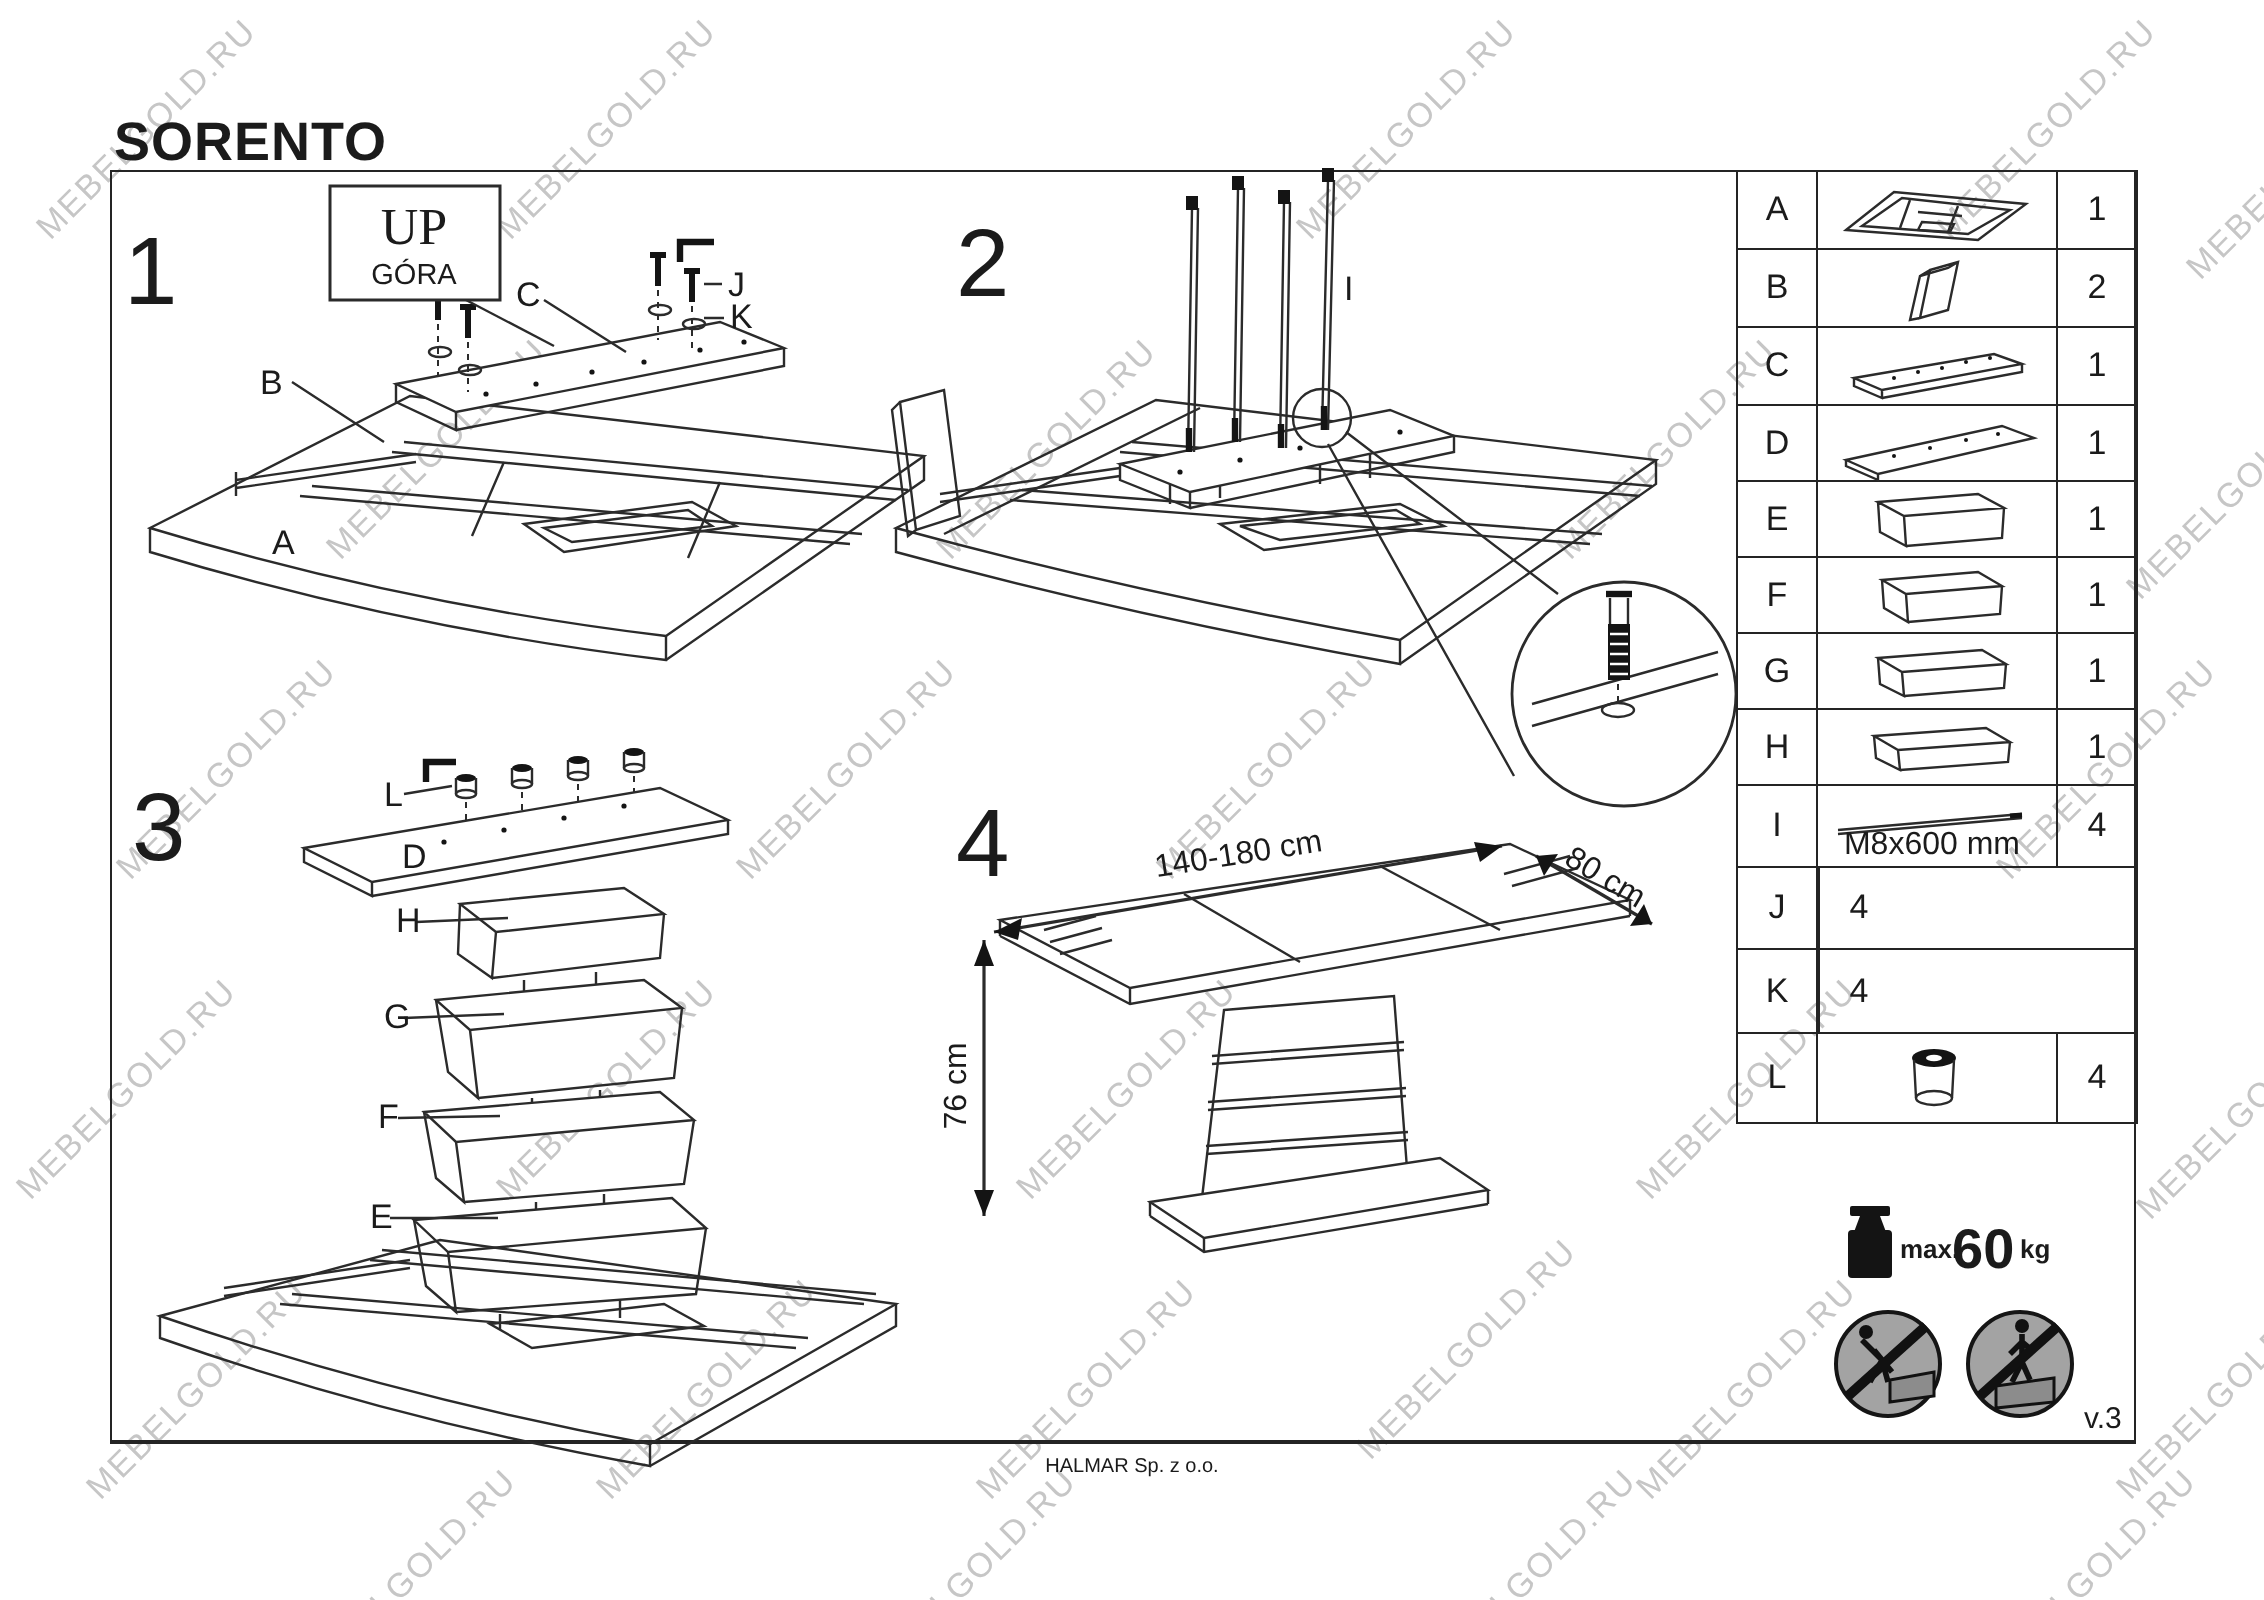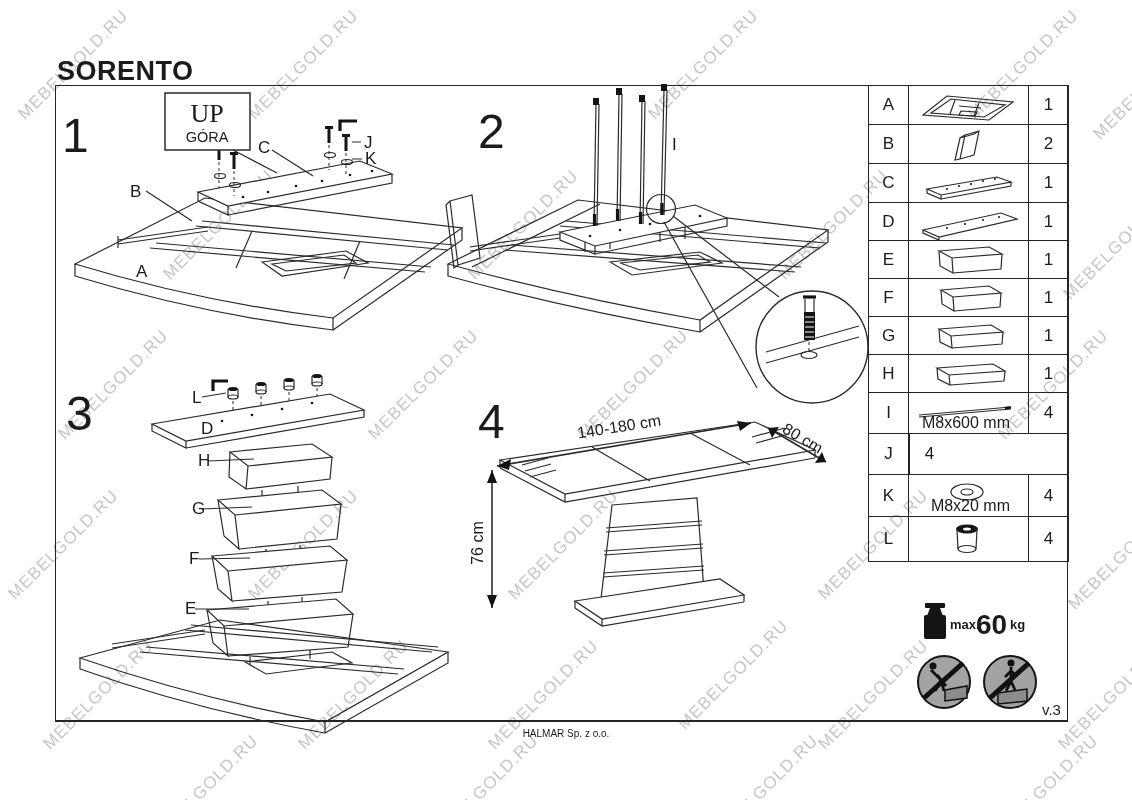--- a/index.html
+++ b/index.html
@@ -381,27 +381,20 @@
         <div class="spec">M8x600 mm</div>
       </div>
       <div class="pq">4</div>
     </div>
     <div class="prow" style="height:41px">
       <div class="pl">J</div>
       <div class="pq">4</div>
     </div>
     <div class="prow" style="height:42px">
       <div class="pl">K</div>
-      <div class="pi">
-        <svg width="119" height="38" viewBox="0 0 119 38">
-          <ellipse class="ln" cx="58" cy="15" rx="16" ry="8"></ellipse>
-          <ellipse class="ln" cx="58" cy="15" rx="6" ry="3"></ellipse>
-        </svg>
-        <div class="spec">M8x20 mm</div>
-      </div>
       <div class="pq">4</div>
     </div>
     <div class="prow" style="height:44px">
       <div class="pl">L</div>
       <div class="pi">
         <svg width="119" height="40" viewBox="0 0 119 40">
           <ellipse class="blk" cx="58" cy="10" rx="11" ry="4.5"></ellipse>
           <ellipse fill="#ffffff" cx="58" cy="10" rx="4" ry="1.6"></ellipse>
           <path class="ln" d="M48,11 L49,30 M68,11 L67,30"></path>
           <ellipse class="ln" cx="58" cy="30" rx="9" ry="3.5"></ellipse>

